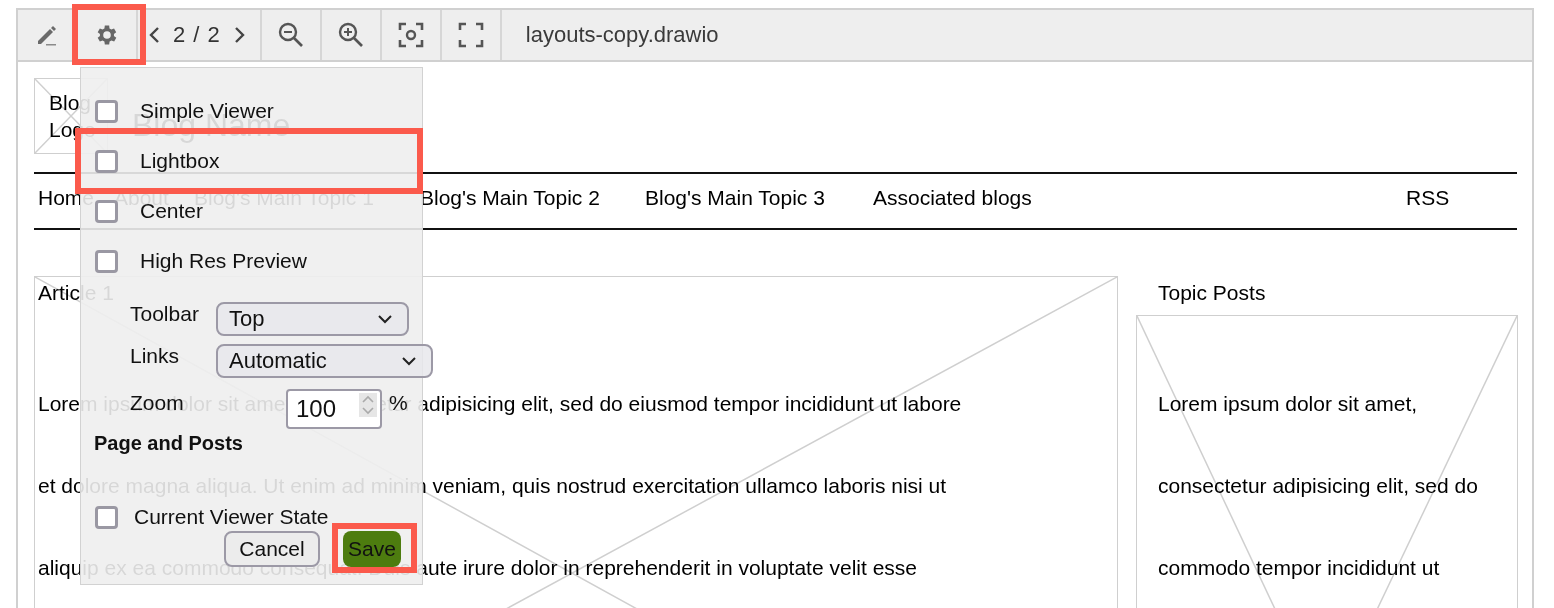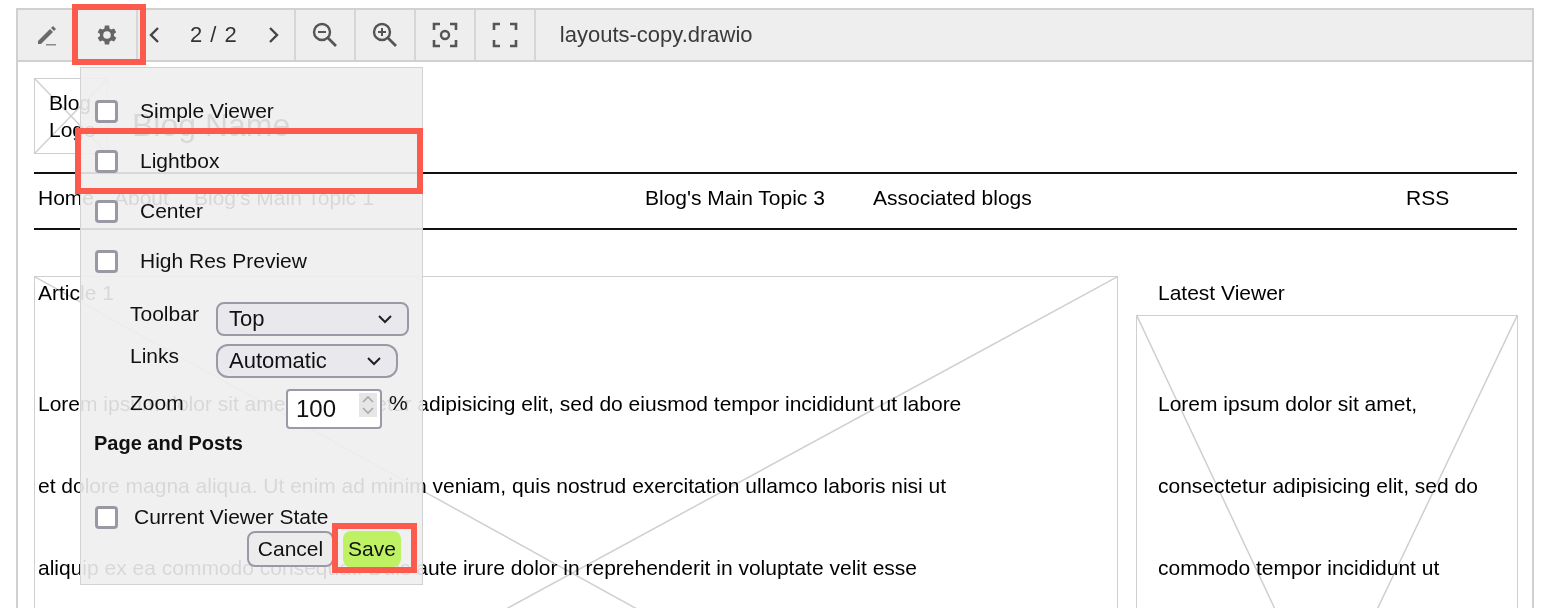--- a/index.html
+++ b/index.html
@@ -17,21 +17,21 @@
   .toolbar {
     position:absolute; left:0; top:0; right:0; height:50px;
     background:#eeeeee; border-bottom:2px solid #d0d0d0;
     display:flex; align-items:stretch;
   }
   .tb-btn {
     width:60px; display:flex; align-items:center; justify-content:center;
     border-right:2px solid #d6d6d6; box-sizing:border-box; cursor:pointer;
   }
   .tb-btn svg { display:block; }
-  .tb-pager { display:flex; align-items:center; padding:0 10px 0 6px; border-right:2px solid #d6d6d6; gap:24px; }
+  .tb-pager { display:flex; align-items:center; padding:0 10px 0 6px; border-right:2px solid #d6d6d6; gap:7px; }
   .tb-pager .chev { width:22px; display:flex; align-items:center; justify-content:center; cursor:pointer; }
   .tb-pager .pg { font-size:22px; color:#333; letter-spacing:1px; }
   .tb-title { display:flex; align-items:center; padding-left:24px; font-size:22px; color:#3a3a3a; }
 
   .highlight {
     position:absolute; border:6px solid #fb5a4c; box-sizing:border-box; pointer-events:none;
   }
 
   
   .canvas { position:absolute; left:0; top:52px; right:0; bottom:0; }
@@ -138,20 +138,21 @@
         </svg>
       <div class="txt" style="left:14px;top:10px;line-height:27px;">Blog
 Logo</div>
     </div>
     <div class="txt" style="left:114px;top:50px;font-size:32px;">Blog Name</div>
 
     <div class="hr" style="left:16px;top:110px;width:1483px;"></div>
     <div class="nav-item" style="left:20px;top:124px;">Home</div>
     <div class="nav-item" style="left:96px;top:124px;">About</div>
     <div class="nav-item" style="left:176px;top:124px;">Blog's Main Topic 1</div>
+    <div class="nav-item" style="left:402px;top:124px;">Blog's Main Topic 2</div>
     <div class="nav-item" style="left:627px;top:124px;">Blog's Main Topic 3</div>
     <div class="nav-item" style="left:855px;top:124px;">Associated blogs</div>
     <div class="nav-item" style="left:1388px;top:124px;">RSS</div>
     <div class="hr" style="left:16px;top:166px;width:1483px;"></div>
 
     <div class="ph" style="left:16px;top:214px;width:1084px;height:360px;">
       <svg viewBox="0 0 1084 360" preserveAspectRatio="none">
           <line x1="0" y1="0" x2="1084" y2="600" stroke="#cfcfcf" stroke-width="1.5"></line>
           <line x1="1084" y1="0" x2="424" y2="360" stroke="#cfcfcf" stroke-width="1.5"></line>
         </svg>
@@ -163,21 +164,21 @@
       <div>aliquip ex ea commodo consequat. Duis aute irure dolor in reprehenderit in voluptate velit esse</div>
       
       
       
       
       
       
       
     </div>
 
-    <div class="txt" style="left:1140px;top:217px;">Latest Viewer</div>
+    <div class="txt" style="left:1140px;top:217px;">Topic Posts</div>
     <div class="ph" style="left:1118px;top:253px;width:382px;height:340px;">
       <svg viewBox="0 0 382 340" preserveAspectRatio="none">
           <line x1="0" y1="0" x2="160" y2="340" stroke="#cfcfcf" stroke-width="1.5"></line>
           <line x1="382" y1="0" x2="220" y2="340" stroke="#cfcfcf" stroke-width="1.5"></line>
         </svg>
     </div>
     <div class="txt" style="left:1140px;top:273px;">
       <div>Lorem ipsum dolor sit amet,</div>
       <div>consectetur adipisicing elit, sed do</div>
       <div>commodo tempor incididunt ut</div>
@@ -213,21 +214,21 @@
 
   <div class="row-label" style="left:49px;top:234px;">Toolbar</div>
   <div class="select" style="left:135px;top:234px;width:193px;">
     <span>Top</span>
     <svg class="arrow" width="16" height="14" viewBox="0 0 16 14">
         <path d="M2 4 L8 10 L14 4" stroke="#222" stroke-width="2" fill="none"></path>
       </svg>
   </div>
 
   <div class="row-label" style="left:49px;top:276px;">Links</div>
-  <div class="select" style="left:135px;top:276px;width:182px;border-radius:12px;">
+  <div class="select" style="left:135px;top:276px;width:217px;">
     <span>Automatic</span>
     <svg class="arrow" width="16" height="14" viewBox="0 0 16 14">
         <path d="M2 4 L8 10 L14 4" stroke="#222" stroke-width="2" fill="none"></path>
       </svg>
   </div>
 
   <div class="row-label" style="left:49px;top:323px;">Zoom</div>
   <div class="num" style="left:205px;top:321px;width:96px;">
     <span>100</span>
     <span class="spin">
@@ -237,19 +238,19 @@
     </span>
   </div>
   <div class="row-label" style="left:308px;top:323px;">%</div>
 
   <div class="section" style="top:364px;">Page and Posts</div>
   <div class="opt" style="top:437px;left:14px;">
     <span class="cb"></span>
     <span class="opt-label" style="margin-left:16px;">Current Viewer State</span>
   </div>
 
-  <div class="btn" style="left:166px;top:463px;width:87px;">Cancel</div>
-  <div class="btn" style="left:262px;top:463px;width:58px;border:none;background:#bef264;">Save</div>
+  <div class="btn" style="left:143px;top:463px;width:96px;">Cancel</div>
+  <div class="btn" style="left:262px;top:463px;width:58px;border:none;background:#4d7c0f;">Save</div>
 </div>
 
 <div class="highlight" style="left:72px;top:4px;width:74px;height:61px;"></div>
 <div class="highlight" style="left:75px;top:128px;width:348px;height:66px;"></div>
 <div class="highlight" style="left:332px;top:523px;width:85px;height:50px;"></div>
 
 </body></html>

